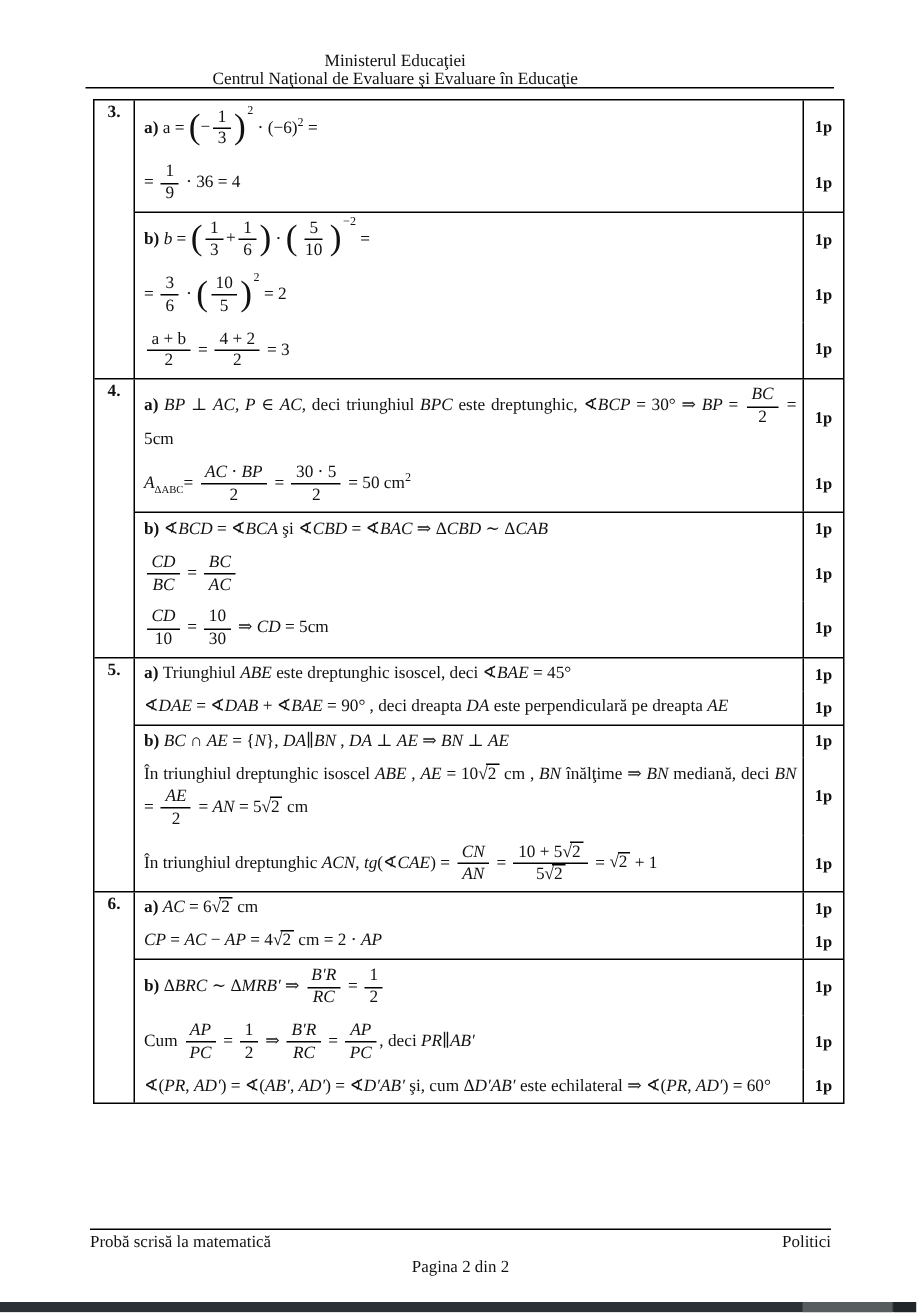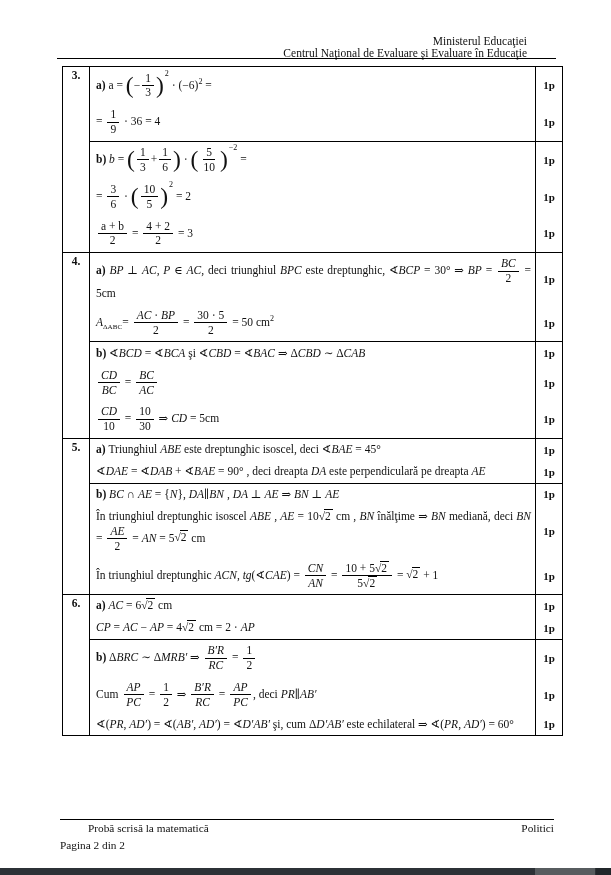--- a/index.html
+++ b/index.html
@@ -1,20 +1,20 @@
 <!DOCTYPE html>
 <html><head>
 <meta charset="utf-8">
 <style>
   html,body{margin:0;padding:0;background:#ffffff;}
   .page{position:relative;width:611px;height:875px;background:#ffffff;overflow:hidden;
         font-family:"Liberation Serif","DejaVu Serif",serif;color:#111;font-size:11.5px;}
 
   
-  .header{position:absolute;top:35px;left:0;width:527px;text-align:right;line-height:1.07;font-size:11.5px;}
+  .header{position:absolute;top:35px;left:0;width:527px;text-align:center;line-height:1.07;font-size:11.5px;}
   .header-rule{position:absolute;top:58px;left:57px;width:499px;border-top:1.6px solid #000;height:0;}
 
   
   .barem{position:absolute;top:66px;left:62px;width:501px;border:1.5px solid #000;box-sizing:border-box;background:#fff;}
   .prob{display:flex;border-bottom:1.2px solid #000;}
   .prob:last-child{border-bottom:none;}
   .pnum{flex:0 0 26px;border-right:1.2px solid #000;text-align:center;font-weight:bold;padding-top:2px;font-size:11.5px;}
   .parts{flex:1;display:flex;flex-direction:column;min-width:0;}
   .part{border-bottom:1px solid #000;}
   .part:last-child{border-bottom:none;}
@@ -35,22 +35,22 @@
   .sqrt>.rad{border-top:1px solid #000;padding:0 2px 0 1px;}
   sup.msup{font-size:0.7em;line-height:0;}
   sub.msub{font-size:0.62em;line-height:0;}
   .pgroup{display:inline-flex;align-items:center;vertical-align:middle;white-space:nowrap;}
   .bp{font-size:2.05em;line-height:0.82;font-weight:400;}
   .psup{align-self:flex-start;font-size:0.7em;line-height:1;margin:-1px 0 0 1px;}
 
   
   .footer-rule{position:absolute;top:819px;left:60px;width:494px;border-top:1.3px solid #000;height:0;}
   .footer{position:absolute;top:822px;left:60px;width:494px;font-size:11.3px;line-height:1.2;}
-  .frow{display:flex;justify-content:space-between;margin-left:28px;}
-  .fpage{text-align:left;margin-top:3px;}
+  .frow{display:flex;justify-content:space-between;}
+  .fpage{text-align:center;margin-top:3px;}
 
   
   .bottombar{position:absolute;left:0;bottom:0;width:611px;height:7px;background:#2c3136;}
   .scroll-thumb{position:absolute;left:535px;top:0;width:60px;height:7px;background:#575c5f;}
   .scroll-corner{position:absolute;right:0;top:0;width:15px;height:7px;background:#21262a;}
 </style>
 </head>
 <body>
 
 <div class="page">

